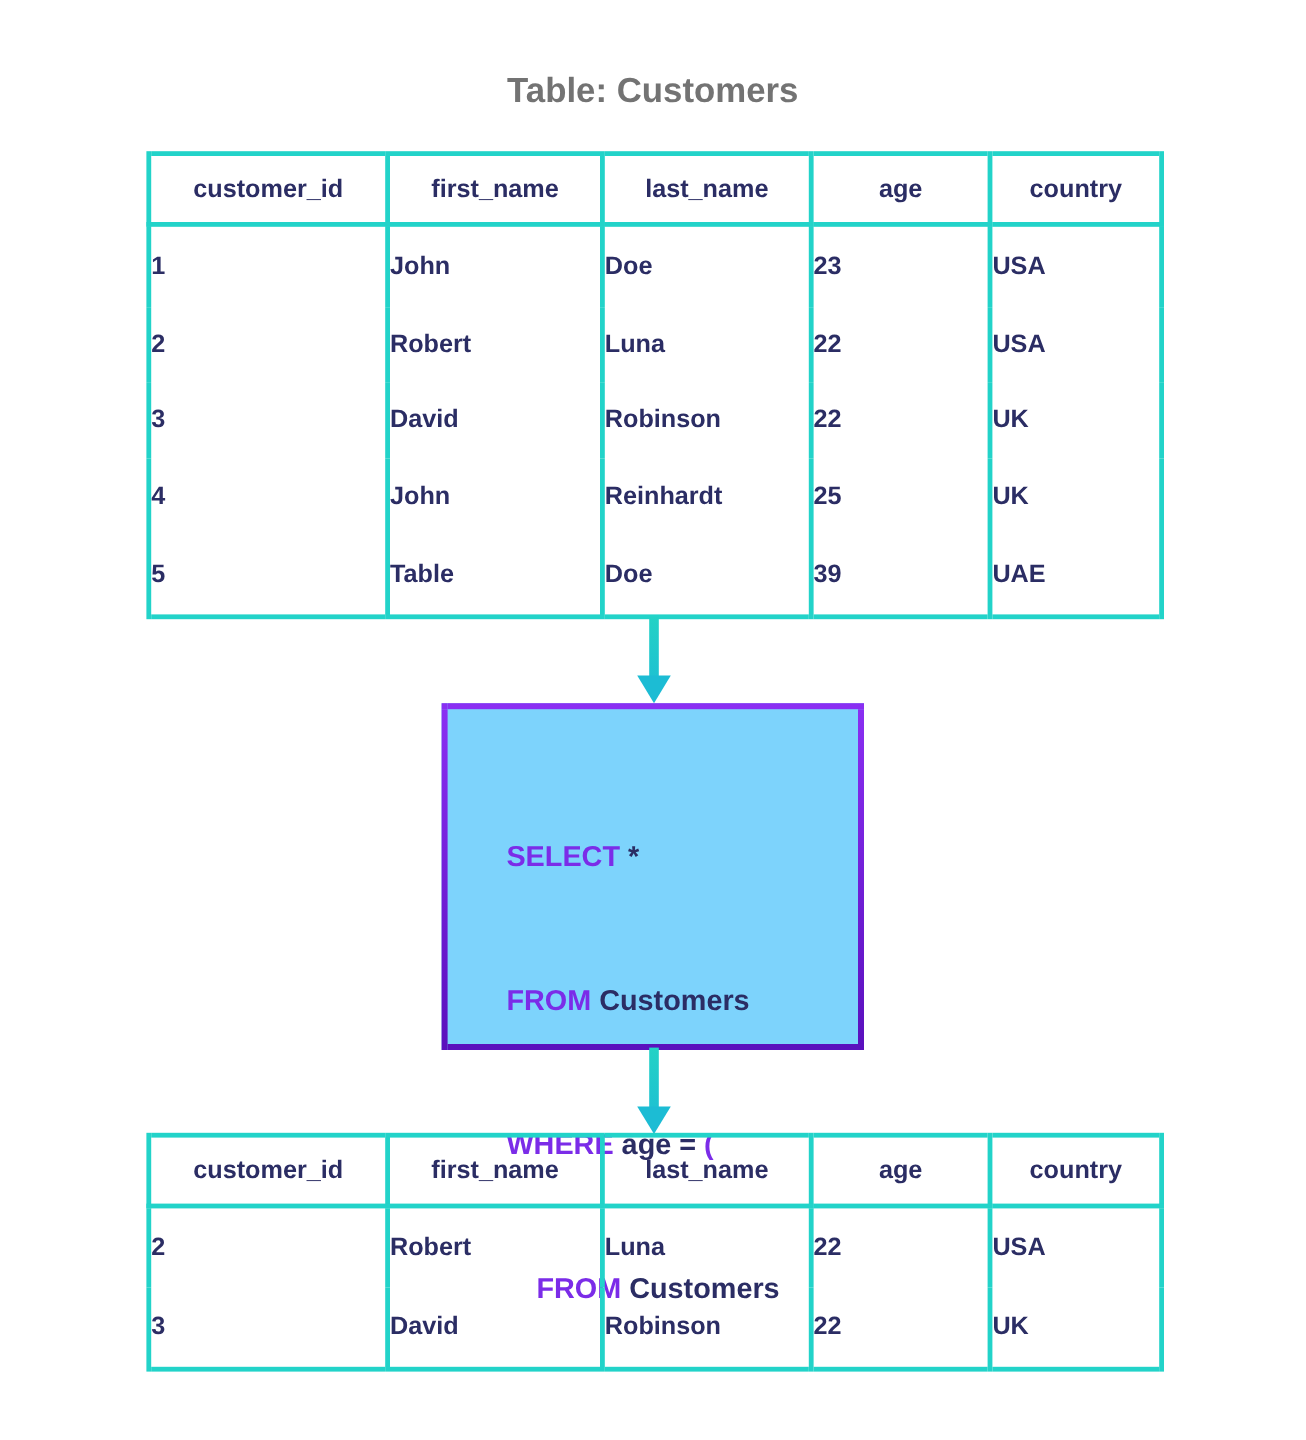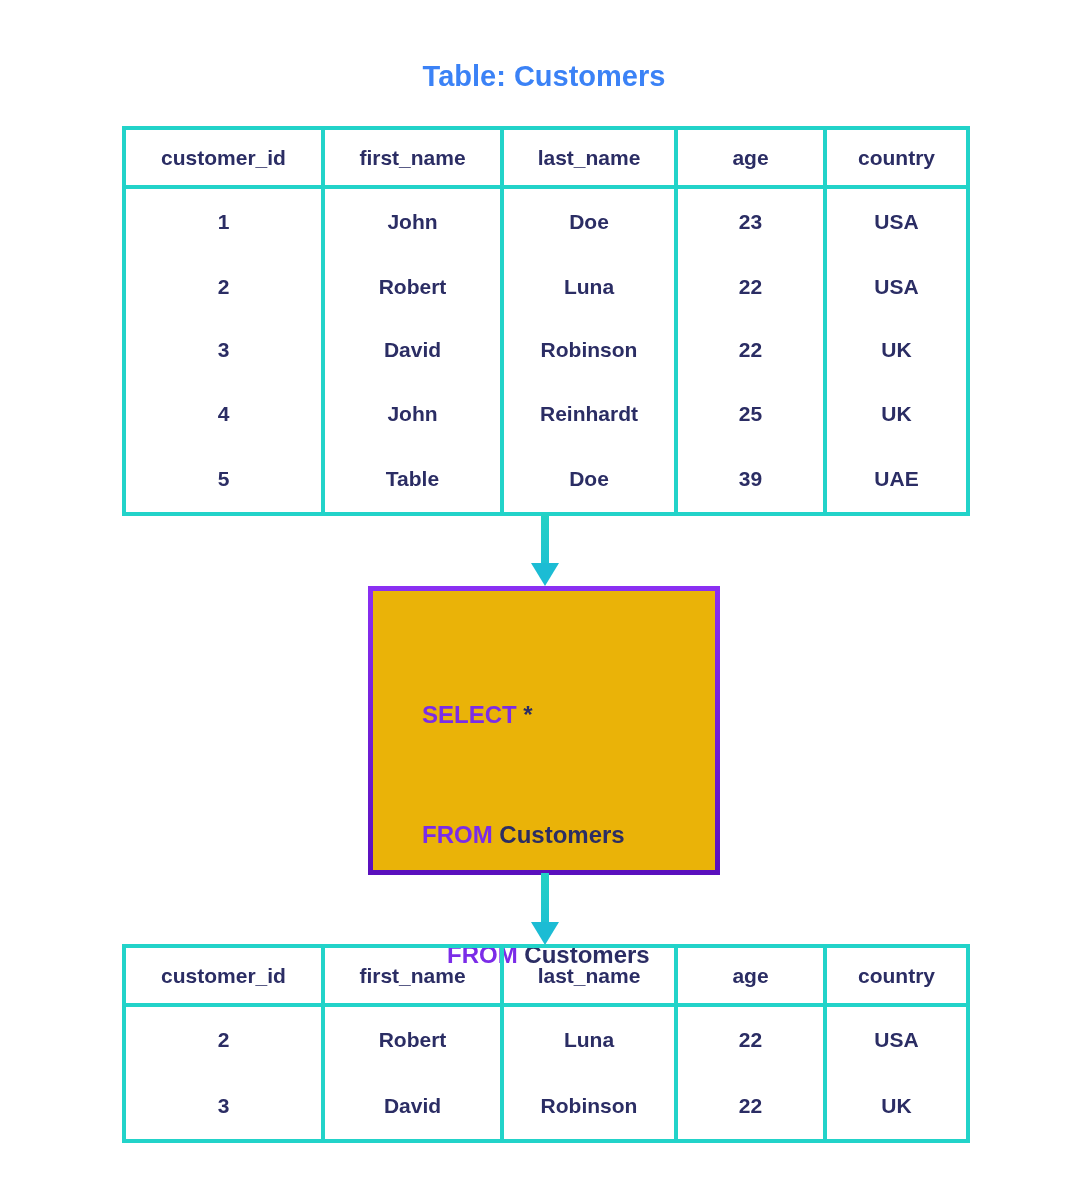--- a/index.html
+++ b/index.html
@@ -16,32 +16,31 @@
     overflow: hidden;
   }
   .diagram-title {
     position: absolute;
     top: 60px;
     left: 0;
     width: 100%;
     text-align: center;
     font-size: 29px;
     font-weight: bold;
-    color: #3b82f6;
+    color: #737373;
   }
   table.grid {
     position: absolute;
     left: 122px;
     width: 844px;
     border-collapse: collapse;
     table-layout: fixed;
     color: #2b2d64;
     font-weight: bold;
     font-size: 21px;
-    text-align: center;
   }
   table.grid, table.grid th, table.grid td {
     border: 0 solid #22d3c9;
   }
   table.grid {
     border-width: 4px;
   }
   table.grid th, table.grid td {
     border-left-width: 4px;
     border-right-width: 4px;
@@ -86,21 +85,21 @@
 
   .query-box {
     position: absolute;
     left: 368px;
     top: 586px;
     width: 352px;
     height: 289px;
     box-sizing: border-box;
     border: 5px solid #7b2ce8;
     border-image: linear-gradient(180deg, #8a2ff2 0%, #5a10bd 100%) 1;
-    background: #eab308;
+    background: #7dd3fc;
   }
   .code {
     padding: 24px 0 0 49px;
     font-size: 24px;
     font-weight: bold;
     line-height: 40px;
     white-space: pre-wrap;
   }
   .code .line { height: 40px; }
   .code .line.indent { padding-left: 25px; }
@@ -172,20 +171,21 @@
 
   <div class="arrow" id="flow-arrow-1">
     <div class="arrow-shaft"></div>
     <div class="arrow-head"></div>
   </div>
 
   <div class="query-box">
     <div class="code">
       <div class="line"><span class="kw">SELECT</span><span class="plain"> *</span></div>
       <div class="line"><span class="kw">FROM</span><span class="plain"> Customers</span></div>
+      <div class="line"><span class="kw">WHERE</span><span class="plain"> age = </span><span class="kw">(</span></div>
       <div class="line indent"><span class="kw">FROM</span><span class="plain"> Customers</span></div>
       
     </div>
   </div>
 
   <div class="arrow" id="flow-arrow-2">
     <div class="arrow-shaft"></div>
     <div class="arrow-head"></div>
   </div>
 

